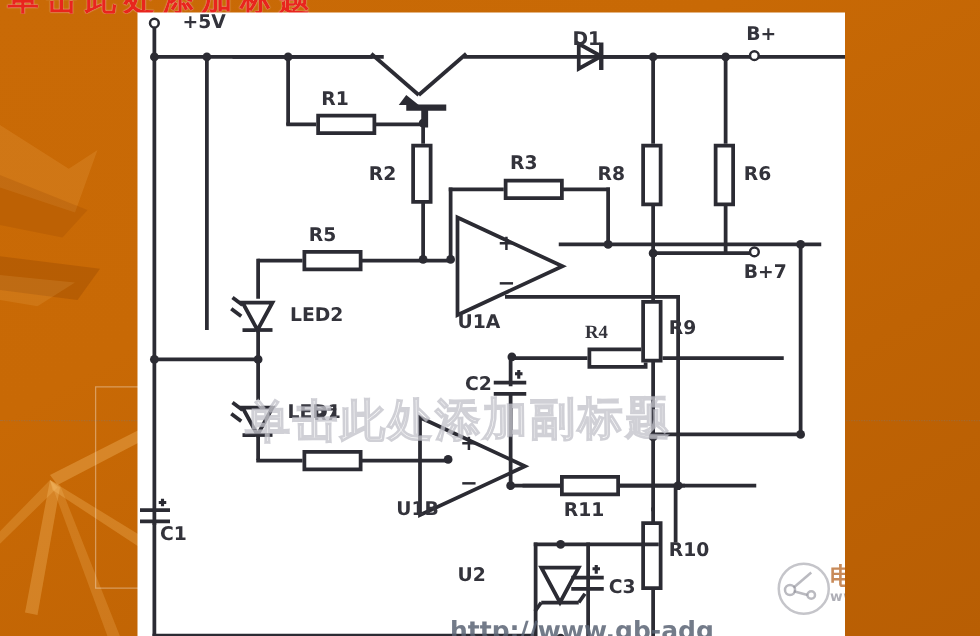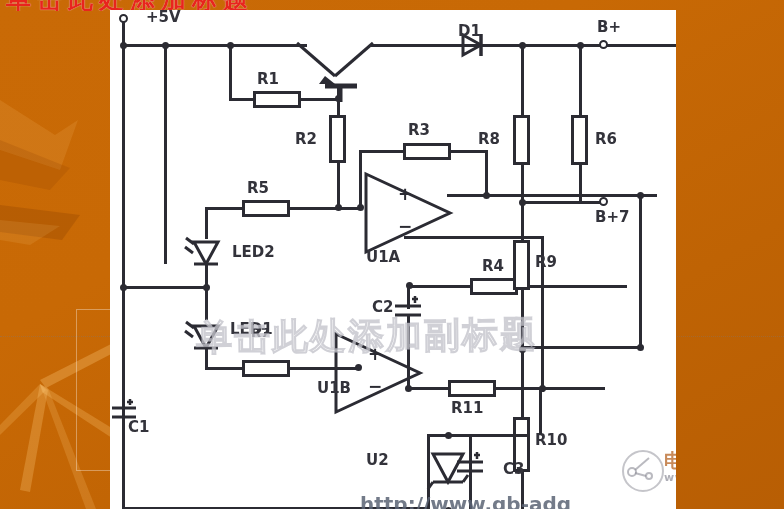--- a/index.html
+++ b/index.html
@@ -250,21 +250,21 @@
 
     <div class="w wh" style="left:337px;top:184px;width:210px;"></div>
     <div class="node" style="left:373px;top:182px;"></div>
 
     <div class="w wh" style="left:294px;top:226px;width:140px;"></div>
     <div class="w wv" style="left:431px;top:226px;height:156px;"></div>
 
     <div class="w wh" style="left:299px;top:275px;width:62px;"></div>
     <div class="res-h" style="left:360px;top:268px;width:48px;height:17px;"></div>
     <div class="w wh" style="left:407px;top:275px;width:110px;"></div>
-    <div class="lbl" style="left:372px;top:249px;">R4</div>
+    <div class="lbl" style="left:358px;top:249px;font-family:Liberation Serif, serif;">R4</div>
     <div class="node" style="left:296px;top:272px;"></div>
 
     <div class="w wv" style="left:297px;top:275px;height:24px;"></div>
     <div class="sym" style="left:285px;top:286px;">
       <svg width="44" height="34" viewBox="0 0 44 34">
         <line x1="0" y1="10" x2="26" y2="10" stroke="#2b2b33" stroke-width="3"></line>
         <line x1="0" y1="19" x2="26" y2="19" stroke="#2b2b33" stroke-width="3"></line>
         <line x1="20" y1="0" x2="20" y2="7" stroke="#2b2b33" stroke-width="2.5"></line>
         <line x1="17" y1="3" x2="23" y2="3" stroke="#2b2b33" stroke-width="2.5"></line>
       </svg>
@@ -272,21 +272,21 @@
     <div class="lbl" style="left:262px;top:290px;">C2</div>
     <div class="w wv" style="left:297px;top:306px;height:72px;"></div>
 
     <div class="sym" style="left:222px;top:320px;">
       <svg width="96" height="86" viewBox="0 0 96 86">
         <polygon points="4,4 4,82 88,43" fill="none" stroke="#2b2b33" stroke-width="3"></polygon>
         <text x="36" y="30" font-family="DejaVu Sans, sans-serif" font-size="17" font-weight="bold" fill="#2b2b33">+</text>
         <text x="36" y="62" font-family="DejaVu Sans, sans-serif" font-size="17" font-weight="bold" fill="#2b2b33">−</text>
       </svg>
     </div>
-    <div class="lbl" style="left:207px;top:371px;text-align:center;">U1B</div>
+    <div class="lbl" style="left:207px;top:390px;text-align:center;">U1B</div>
     <div class="node" style="left:245px;top:354px;"></div>
 
     <div class="w wh" style="left:308px;top:377px;width:130px;"></div>
     <div class="node" style="left:295px;top:375px;"></div>
 
     <div class="w wh" style="left:297px;top:377px;width:42px;"></div>
     <div class="res-h" style="left:338px;top:370px;width:48px;height:17px;"></div>
     <div class="w wh" style="left:385px;top:377px;width:110px;"></div>
     <div class="lbl" style="left:341px;top:391px;">R11</div>
     <div class="node" style="left:429px;top:375px;"></div>
@@ -350,21 +350,21 @@
     <div class="lbl" style="left:256px;top:443px;">U2</div>
 
     <div class="sym" style="left:347px;top:442px;">
       <svg width="44" height="34" viewBox="0 0 44 34">
         <line x1="0" y1="10" x2="26" y2="10" stroke="#2b2b33" stroke-width="3"></line>
         <line x1="0" y1="19" x2="26" y2="19" stroke="#2b2b33" stroke-width="3"></line>
         <line x1="20" y1="0" x2="20" y2="7" stroke="#2b2b33" stroke-width="2.5"></line>
         <line x1="17" y1="3" x2="23" y2="3" stroke="#2b2b33" stroke-width="2.5"></line>
       </svg>
     </div>
-    <div class="lbl" style="left:393px;top:452px;">C3</div>
+    <div class="lbl" style="left:377px;top:452px;">C3</div>
 
     <div class="w wv" style="left:429px;top:377px;height:47px;"></div>
     <div class="w wh" style="left:411px;top:336px;width:120px;"></div>
     <div class="w wv" style="left:529px;top:184px;height:154px;"></div>
     <div class="node" style="left:527px;top:334px;"></div>
     <div class="node" style="left:527px;top:182px;"></div>
 
     <div class="w wh" style="left:12px;top:497px;width:305px;"></div>
 
     <div class="wm-text" style="left:86px;top:302px;">单击此处添加副标题</div>

